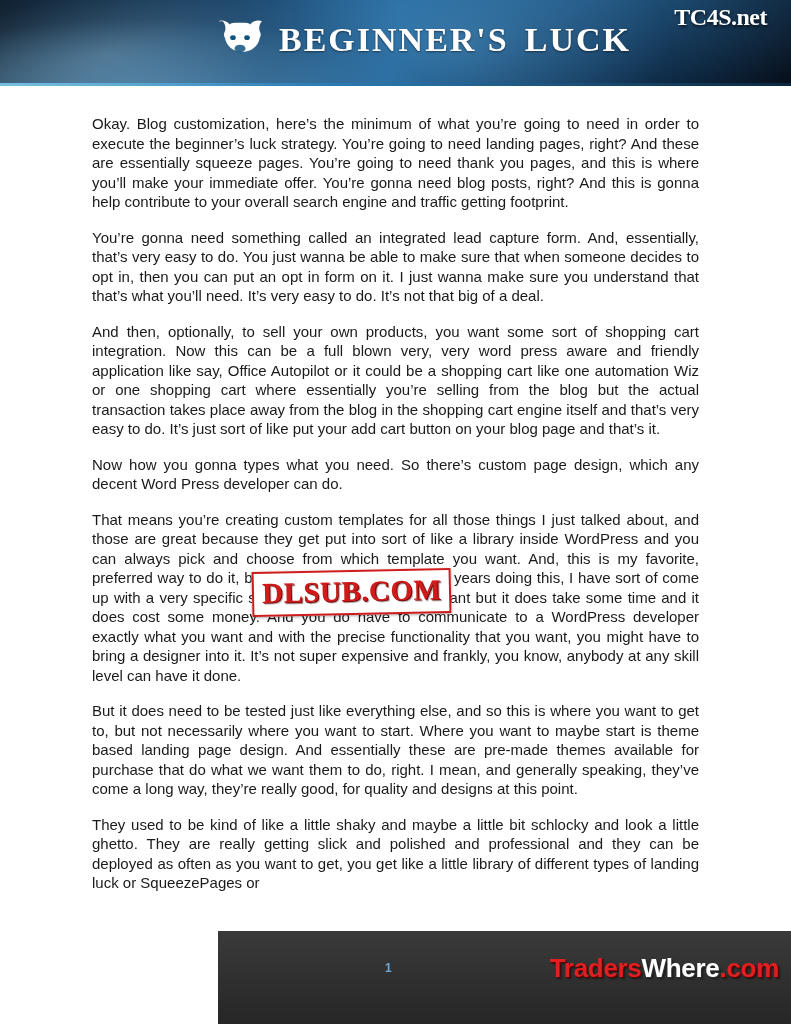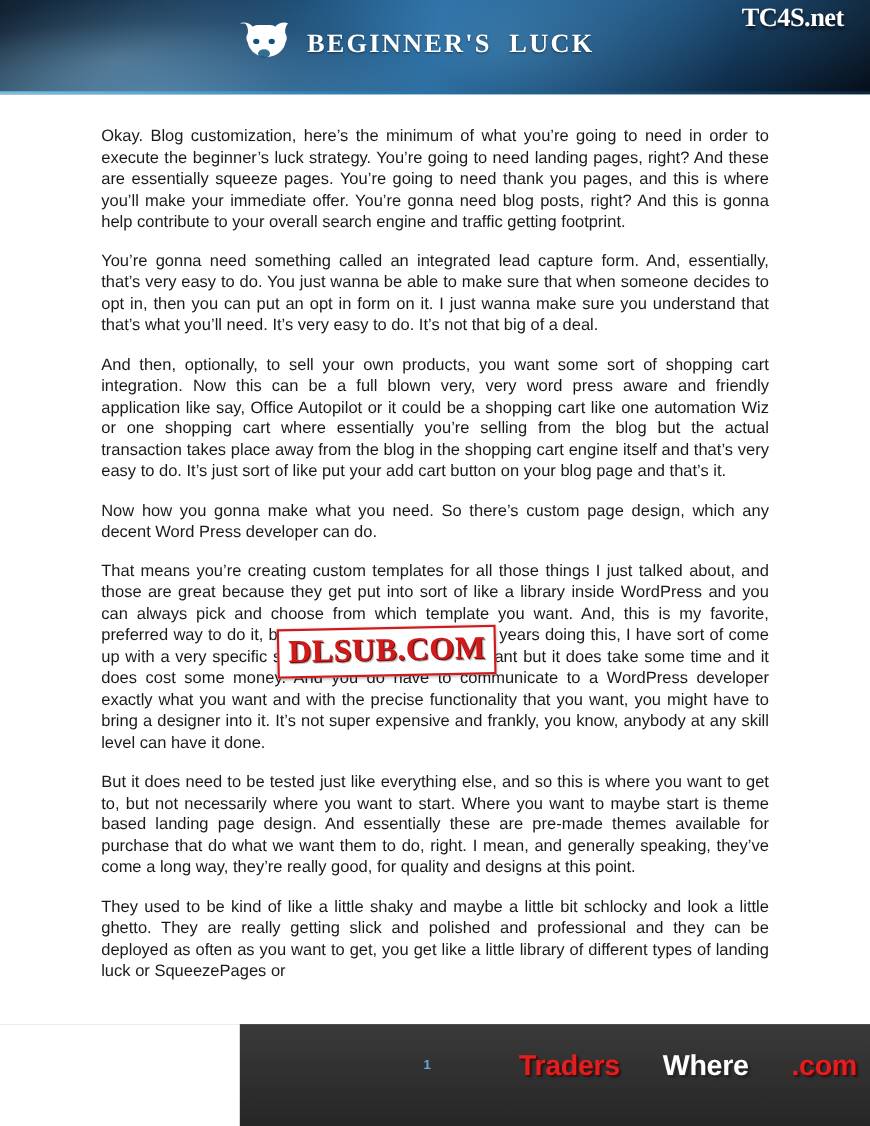--- a/index.html
+++ b/index.html
@@ -55,21 +55,21 @@
     gap: 14px;
   }
   .bull-icon {
     width: 50px;
     height: 48px;
     display: block;
   }
   .brand-name {
     color: #ffffff;
     font-family: "Liberation Serif", serif;
-    font-size: 24px;
+    font-size: 34px;
     letter-spacing: 2px;
     font-weight: 700;
     white-space: nowrap;
     text-shadow: 0 1px 2px rgba(0,0,0,0.5);
   }
   .brand-name .sp { display: inline-block; width: 16px; }
   .site-logo {
     position: absolute;
     right: 24px;
     top: 4px;
@@ -170,21 +170,20 @@
   .footer-logo {
     position: absolute;
     right: 12px;
     top: 22px;
     display: flex;
     align-items: baseline;
     font-family: "Liberation Sans", sans-serif;
     font-size: 26px;
     font-weight: 700;
     letter-spacing: -0.3px;
-    gap: 39px;
   }
   .footer-logo .fl-red {
     color: #e02020;
     text-shadow: 1px 1px 0 #5e0000, 2px 2px 2px rgba(0,0,0,0.5);
   }
   .footer-logo .fl-white {
     color: #ffffff;
     text-shadow: 1px 1px 0 #333, 2px 2px 2px rgba(0,0,0,0.5);
   }
 </style>
@@ -212,21 +211,21 @@
   <div class="site-logo">TC4S.net</div>
   <div class="hdr-bottom-rule"></div>
 </div>
 
 <div class="paper">
 
 
   <p class="doc-p">Okay. Blog customization, here’s the minimum of what you’re going to need in order to execute the beginner’s luck strategy. You’re going to need landing pages, right? And these are essentially squeeze pages. You’re going to need thank you pages, and this is where you’ll make your immediate offer. You’re gonna need blog posts, right? And this is gonna help contribute to your overall search engine and traffic getting footprint.</p>
   <p class="doc-p">You’re gonna need something called an integrated lead capture form. And, essentially, that’s very easy to do. You just wanna be able to make sure that when someone decides to opt in, then you can put an opt in form on it. I just wanna make sure you understand that that’s what you’ll need. It’s very easy to do. It’s not that big of a deal.</p>
   <p class="doc-p">And then, optionally, to sell your own products, you want some sort of shopping cart integration. Now this can be a full blown very, very word press aware and friendly application like say, Office Autopilot or it could be a shopping cart like one automation Wiz or one shopping cart where essentially you’re selling from the blog but the actual transaction takes place away from the blog in the shopping cart engine itself and that’s very easy to do. It’s just sort of like put your add cart button on your blog page and that’s it.</p>
-  <p class="doc-p">Now how you gonna make what you need. So there’s custom page design, which any decent Word Press developer can do.</p>
+  <p class="doc-p">Now how you gonna types what you need. So there’s custom page design, which any decent Word Press developer can do.</p>
   <p class="doc-p">That means you’re creating custom templates for all those things I just talked about, and those are great because they get put into sort of like a library inside WordPress and you can always pick and choose from which template you want. And, this is my favorite, preferred way to do it, because you know, after many years doing this, I have sort of come up with a very specific style and functionality that I want but it does take some time and it does cost some money. And you do have to communicate to a WordPress developer exactly what you want and with the precise functionality that you want, you might have to bring a designer into it. It’s not super expensive and frankly, you know, anybody at any skill level can have it done.</p>
   <p class="doc-p">But it does need to be tested just like everything else, and so this is where you want to get to, but not necessarily where you want to start. Where you want to maybe start is theme based landing page design. And essentially these are pre-made themes available for purchase that do what we want them to do, right. I mean, and generally speaking, they’ve come a long way, they’re really good, for quality and designs at this point.</p>
   <p class="doc-p">They used to be kind of like a little shaky and maybe a little bit schlocky and look a little ghetto. They are really getting slick and polished and professional and they can be deployed as often as you want to get, you get like a little library of different types of landing luck or SqueezePages or</p>
 
   <div class="watermark">
     <span class="watermark-text">DLSUB.COM</span>
   </div>
 </div>
 
 <div class="page-footer">

